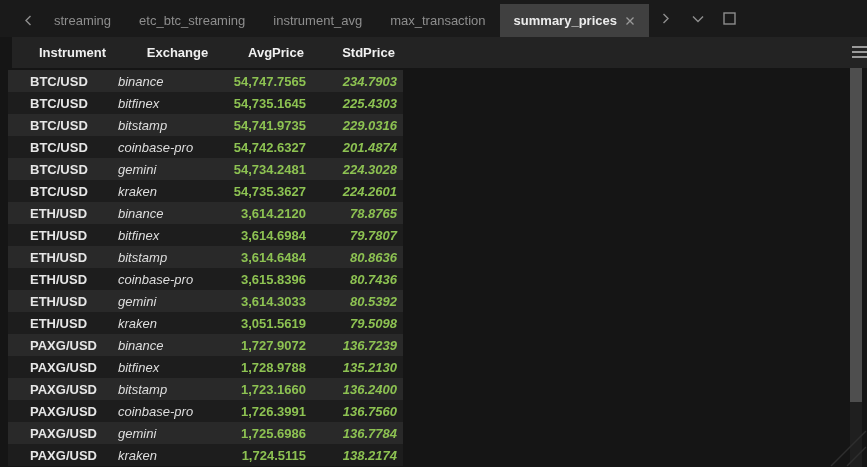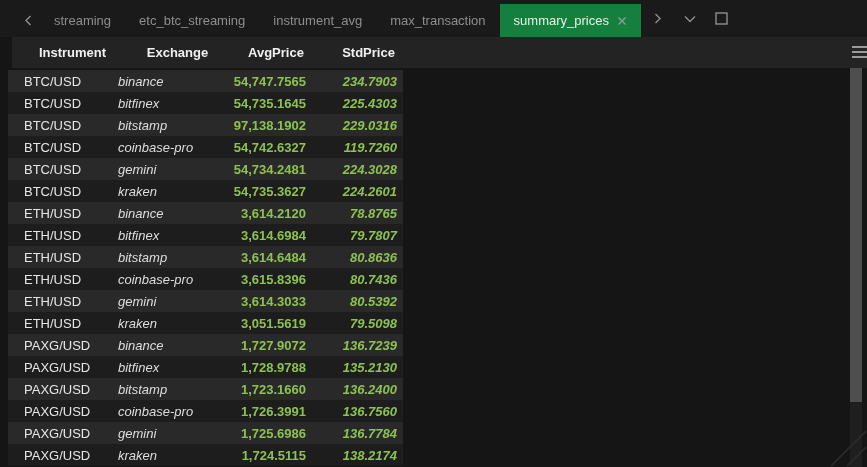--- a/index.html
+++ b/index.html
@@ -19,21 +19,21 @@
   .nav-chevron{
     width:24px;height:33px;display:flex;align-items:center;justify-content:center;
     margin-left:8px;flex:0 0 auto;cursor:pointer;
   }
   .tabs{display:flex;height:33px;flex:0 0 auto;}
   .tab{
     height:33px;display:flex;align-items:center;gap:8px;
     padding:0 14px;color:#8e8e8e;font-size:13px;white-space:nowrap;
     cursor:pointer;
   }
-  .tab.active{background:#15803d;color:#ececec;font-weight:normal;}
+  .tab.active{background:#404040;color:#ececec;font-weight:bold;}
   .tab .tab-close{display:none;}
   .tab.active .tab-close{display:flex;align-items:center;}
   .tab-bar-right{
     display:flex;align-items:center;height:37px;gap:10px;margin-left:6px;
   }
   .icon-btn{
     width:22px;height:22px;display:flex;align-items:center;justify-content:center;
     cursor:pointer;flex:0 0 auto;
   }
   svg.ic{display:block;}
@@ -61,21 +61,21 @@
   
   .rows{
     position:absolute;left:8px;top:70px;width:395px;
   }
   .row{
     height:22px;display:grid;grid-template-columns:105px 105px 92px 93px;
     align-items:center;font-size:13px;cursor:default;
   }
   .row:nth-child(odd){background:#292929;}
   .row:nth-child(even){background:#1d1d1d;}
-  .cell-instrument{padding-left:16px;color:#e6e6e6;font-weight:normal;}
+  .cell-instrument{padding-left:22px;color:#e6e6e6;font-weight:bold;}
   .cell-exchange{padding-left:5px;color:#dedede;font-style:italic;}
   .cell-avg,.cell-std{text-align:right;color:#8dc252;font-weight:bold;}
   .cell-avg{padding-right:4px;}
   .cell-std{padding-right:6px;font-style:italic;}
 
   
   .scrollbar{
     position:absolute;right:5px;top:68px;bottom:0;width:12px;
     background:#1f1f1f;
   }
@@ -170,28 +170,28 @@
     </div>
       <div class="row">
       <div class="cell-instrument">BTC/USD</div>
       <div class="cell-exchange">bitfinex</div>
       <div class="cell-avg">54,735.1645</div>
       <div class="cell-std">225.4303</div>
     </div>
       <div class="row">
       <div class="cell-instrument">BTC/USD</div>
       <div class="cell-exchange">bitstamp</div>
-      <div class="cell-avg">97,138.1902</div>
+      <div class="cell-avg">54,741.9735</div>
       <div class="cell-std">229.0316</div>
     </div>
       <div class="row">
       <div class="cell-instrument">BTC/USD</div>
       <div class="cell-exchange">coinbase-pro</div>
       <div class="cell-avg">54,742.6327</div>
-      <div class="cell-std">119.7260</div>
+      <div class="cell-std">201.4874</div>
     </div>
       <div class="row">
       <div class="cell-instrument">BTC/USD</div>
       <div class="cell-exchange">gemini</div>
       <div class="cell-avg">54,734.2481</div>
       <div class="cell-std">224.3028</div>
     </div>
       <div class="row">
       <div class="cell-instrument">BTC/USD</div>
       <div class="cell-exchange">kraken</div>

